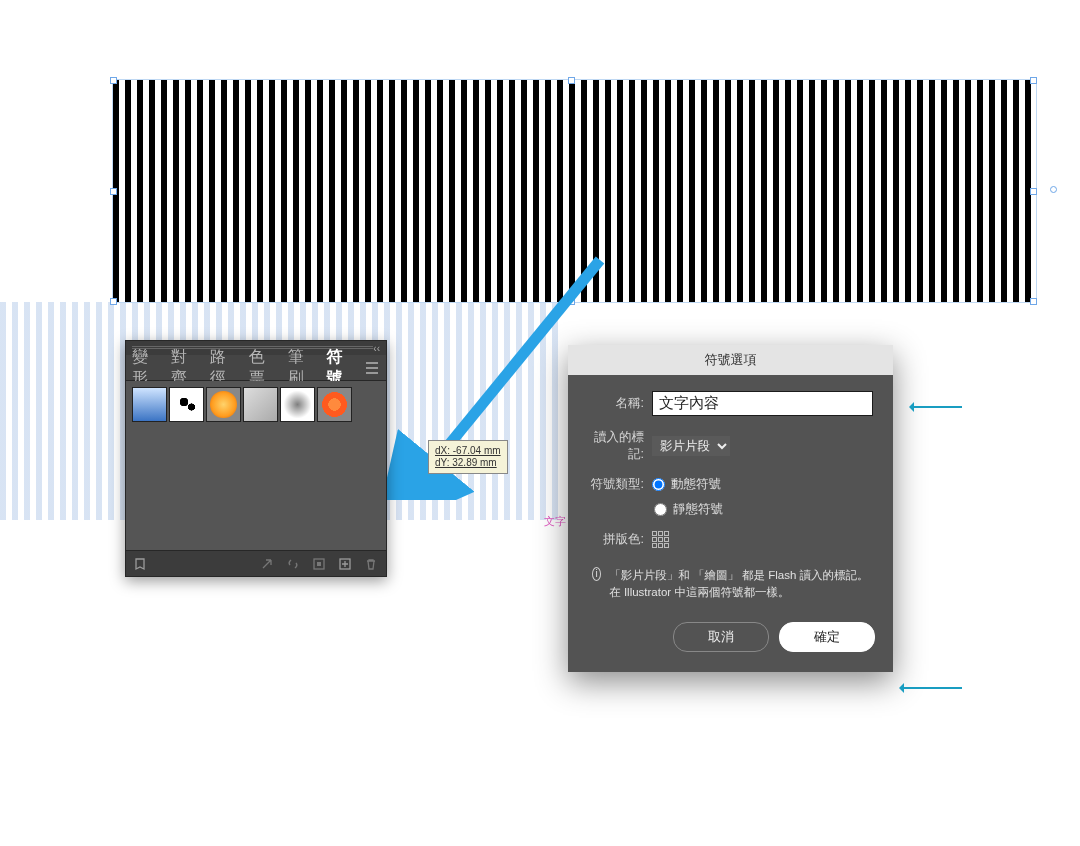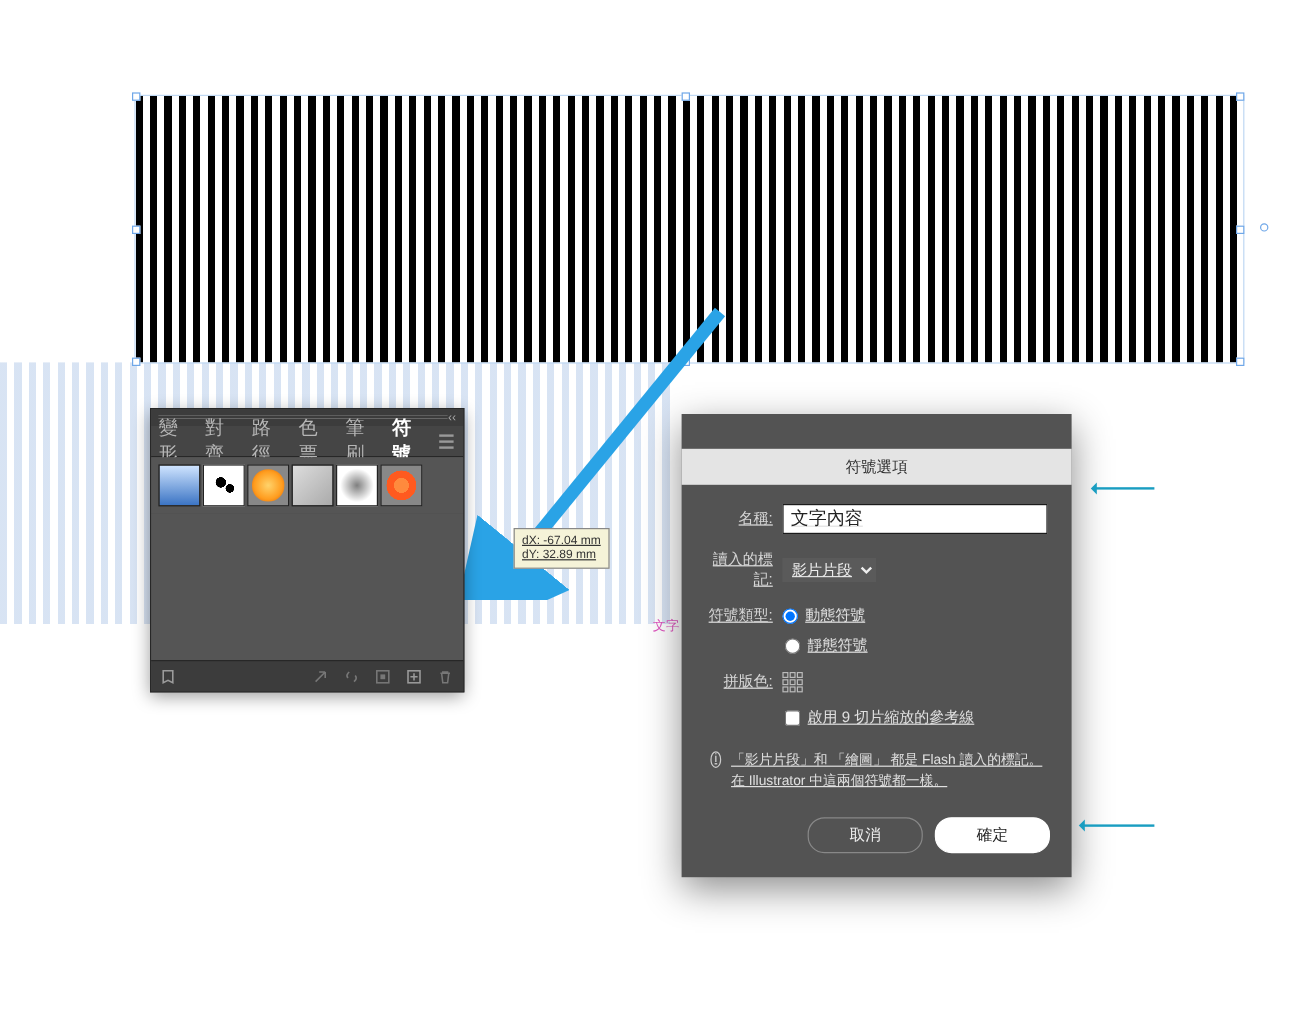--- a/index.html
+++ b/index.html
@@ -177,28 +177,26 @@
     font-size: 12.5px;
     display: flex;
     flex-direction: column;
   }
   .dialog-title {
     background: #E4E4E4;
     color: #333;
     text-align: center;
     padding: 6px 0;
     font-size: 13px;
-    margin-top: 29px;
   }
   .dialog-body {
     padding: 16px 20px 8px 20px;
     display: flex;
     flex-direction: column;
     gap: 13px;
-    text-decoration: underline;
   }
   .row { display: flex; align-items: center; gap: 8px; }
   .row .lbl { width: 56px; text-align: right; color:#D6D6D6;}
   .text-input {
     flex:1;
     background:#fff;
     color:#222;
     border: 1px solid #1b1b1b;
     padding: 3px 6px;
     font-size: 15px;
@@ -395,24 +393,20 @@
           <span></span>
         <span></span>
           <span></span>
           <span></span>
         <span></span>
           <span></span>
           <span></span>
       </div>
     </div>
 
-    <label class="check-row">
-      <input type="checkbox" style="">
-      <span>啟用 9 切片縮放的參考線</span>
-    </label>
 
     <div class="info">
       <div class="i">i</div>
       <div>「影片片段」和 「繪圖」 都是 Flash 讀入的標記。在 Illustrator 中這兩個符號都一樣。</div>
     </div>
   </div>
 
   <div class="dialog-foot">
     <div class="btn btn-cancel">取消</div>
     <div class="btn btn-ok">確定</div>

